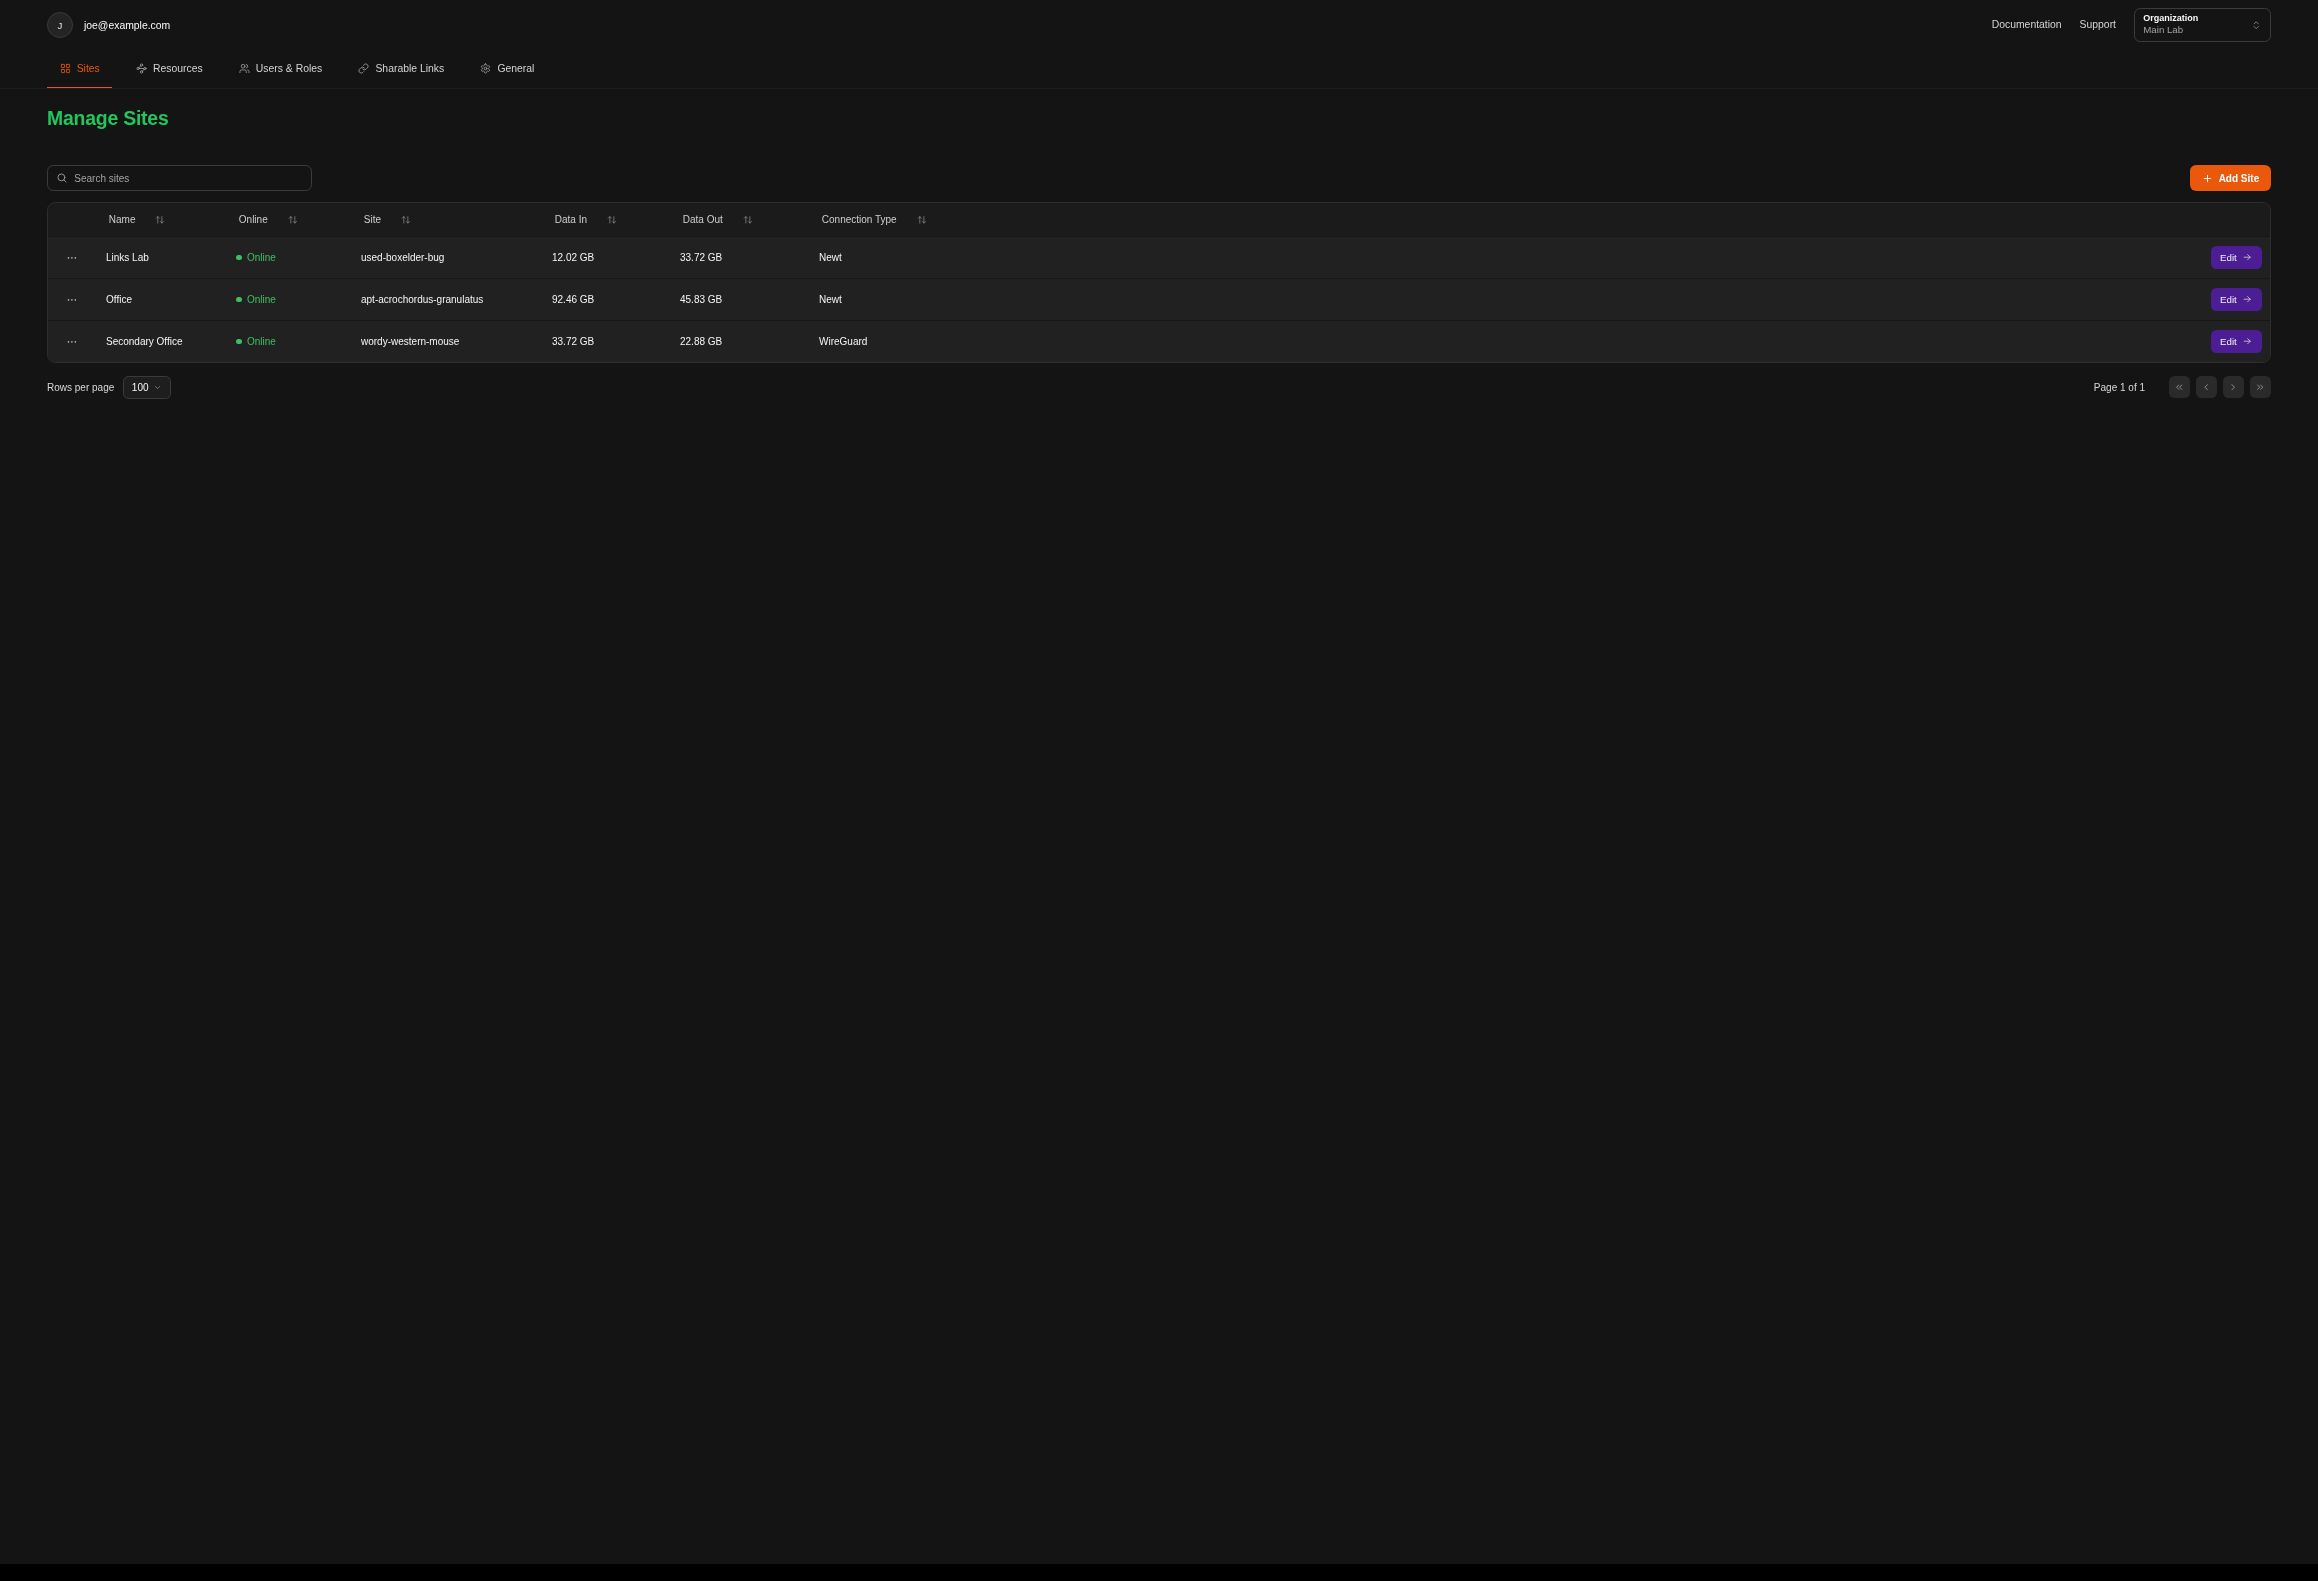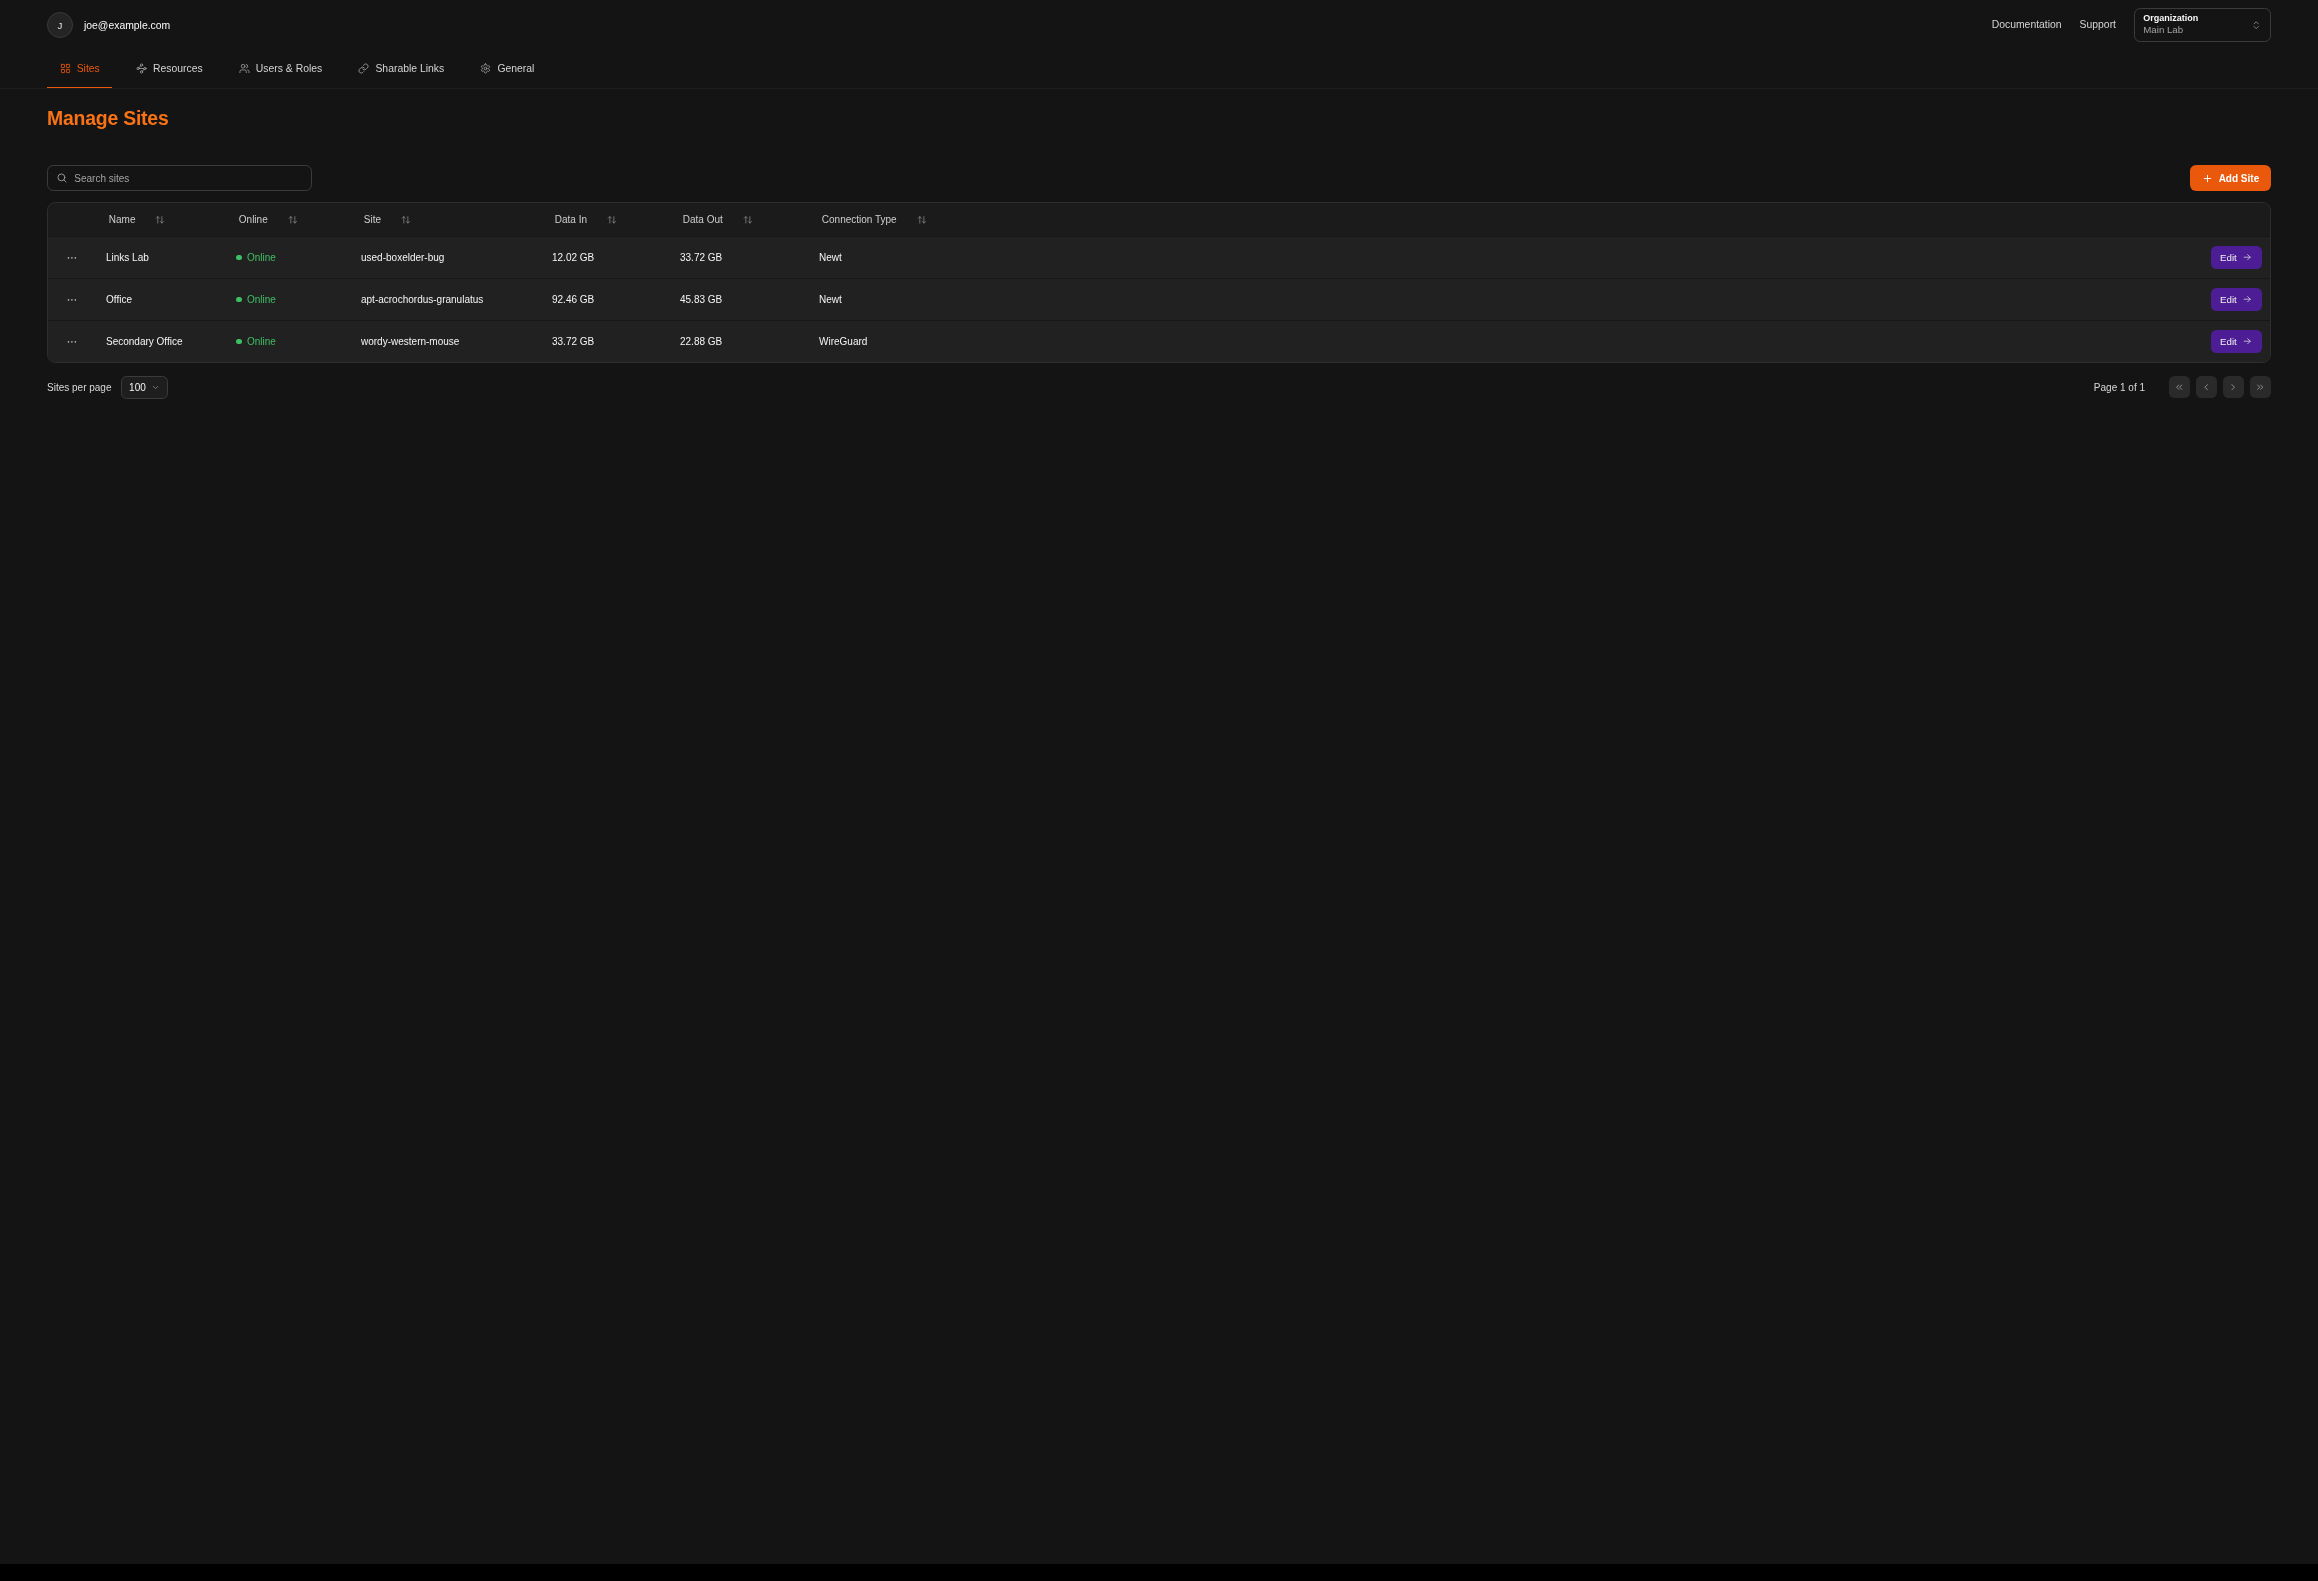--- a/index.html
+++ b/index.html
@@ -48,21 +48,21 @@
   
   .tabs{display:flex;align-items:stretch;padding:0 47px;height:39px;border-bottom:0.7px solid rgba(255,255,255,0.04);}
   .tab{display:flex;align-items:center;gap:6.2px;padding:0 12.5px;margin-right:11px;background:none;border:none;
     color:#d4d4d4;font-size:10.4px;font-family:inherit;cursor:pointer;border-bottom:1.4px solid transparent;}
   .tab .ic{color:#a3a3a3;width:11px;height:11px;}
   .tab.active{color:var(--accent);border-bottom-color:var(--accent);font-weight:500;}
   .tab.active .ic{color:var(--accent);}
 
   
   .content{padding:0 47px;}
-  .page-title{font-size:19.4px;font-weight:700;letter-spacing:-0.2px;margin-top:18px;color:#f97316;}
+  .page-title{font-size:19.4px;font-weight:700;letter-spacing:-0.2px;margin-top:18px;color:#22c55e;}
   .page-subtitle{font-size:11px;color:var(--muted);margin-top:5.5px;}
 
   
   .toolbar{display:flex;align-items:center;justify-content:space-between;margin-top:35px;}
   .search-box{display:flex;align-items:center;gap:6.2px;width:265px;height:26px;border:0.7px solid var(--input-border);
     border-radius:6.2px;padding:0 8.3px;color:var(--muted);background:transparent;}
   .search-box input{flex:1;background:transparent;border:none;outline:none;color:var(--text);
     font-size:10px;font-family:inherit;}
   .search-box input::placeholder{color:var(--muted);}
   .add-btn{display:flex;align-items:center;gap:5.5px;height:26px;padding:0 11.8px;border:none;border-radius:6.2px;
@@ -386,21 +386,21 @@
               </svg>
             </button>
           </div>
         </div>
 
       </div>
     </section>
 
     <div class="table-footer">
       <div class="tf-left">
-        <span>Sites per page</span>
+        <span>Rows per page</span>
         <button class="rpp-select">
           <span>100</span>
           <svg class="ic" viewBox="0 0 24 24">
             <path d="m6 9 6 6 6-6"></path>
           </svg>
         </button>
       </div>
       <div class="tf-right">
         <span class="page-status">Page 1 of 1</span>
         <button class="pg-btn">

